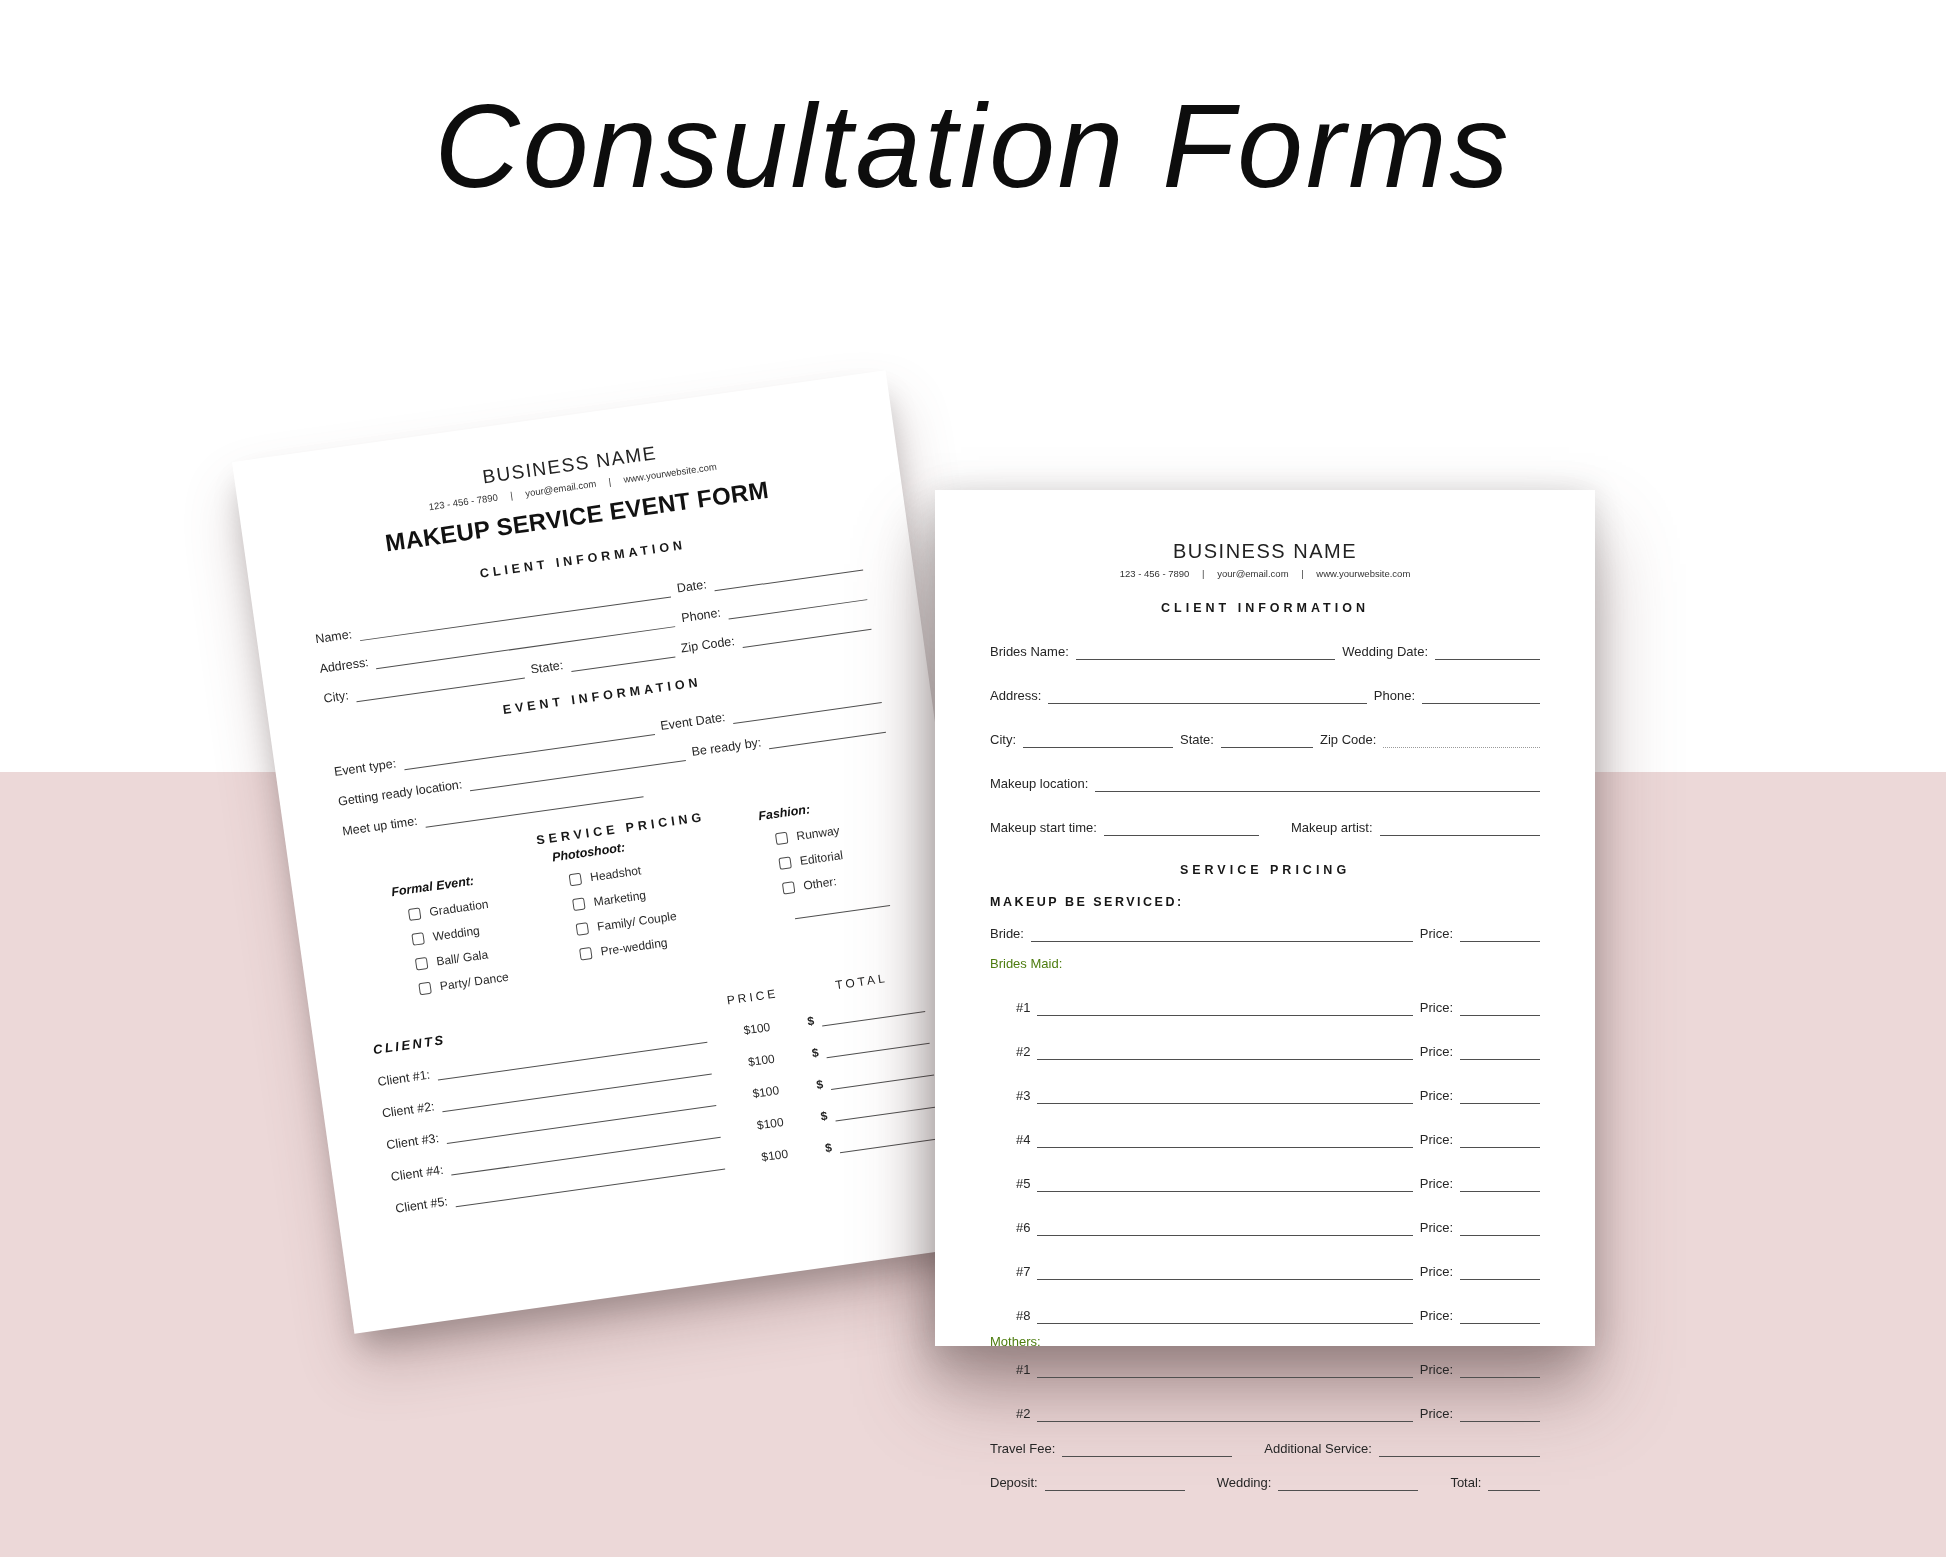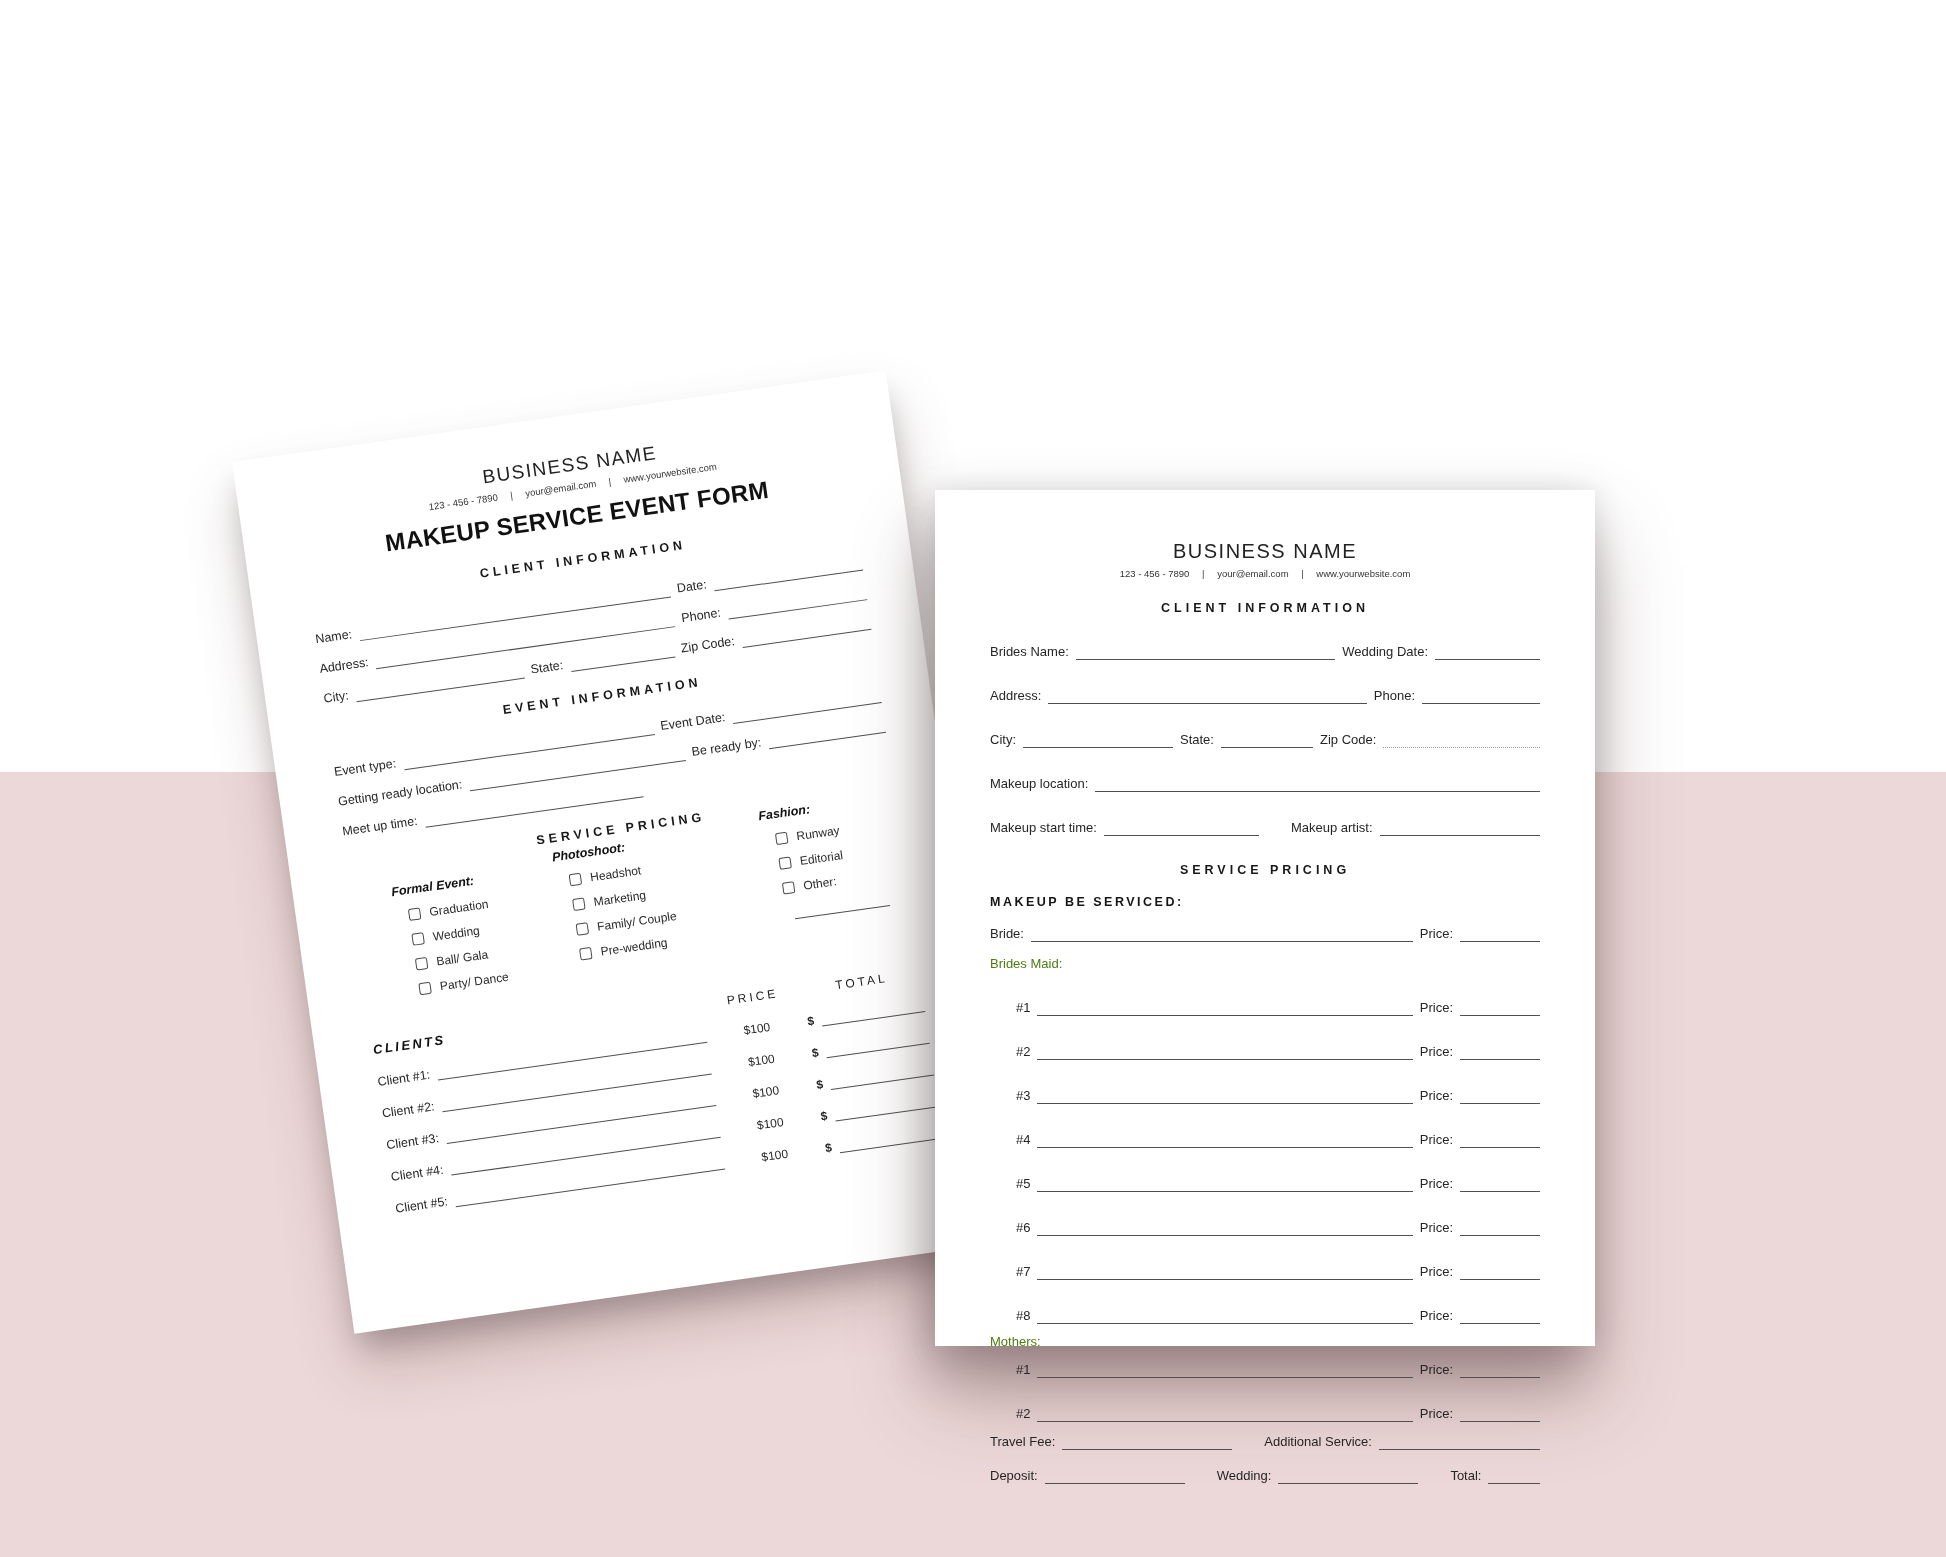--- a/index.html
+++ b/index.html
@@ -73,20 +73,21 @@
   .maid-row{margin-top:6px;padding-left:26px;}
   .maid-row .ln{height:15px;}
   .gap18{width:18px;flex:0 0 18px;}
 </style>
 </head>
 <body>
 
 <div class="stage">
   <div class="bg-pink" style="background:#ecd8d8;"></div>
 
+  <h1 class="main-title">Consultation Forms</h1>
 
   <div class="paper paper-left">
     <div class="biz">BUSINESS NAME</div>
     <div class="contact">
       <span>123 - 456 - 7890</span>
       <span class="sep">|</span>
       <span>your@email.com</span>
       <span class="sep">|</span>
       <span>www.yourwebsite.com</span>
     </div>
@@ -363,21 +364,21 @@
       <span>Price:</span>
       <span class="ln w80"></span>
     </div>
     <div class="row maid-row">
       <span>#2</span>
       <span class="ln"></span>
       <span>Price:</span>
       <span class="ln w80"></span>
     </div>
 
-    <div class="row" style="margin-top:12px;justify-content:flex-end;">
+    <div class="row" style="margin-top:19px;justify-content:flex-end;">
       <span>Travel Fee:</span>
       <span class="ln w170"></span>
       <span class="gap18"></span>
       <span>Additional Service:</span>
       <span class="ln"></span>
     </div>
     <div class="row" style="margin-top:18px;">
       <span>Deposit:</span>
       <span class="ln w140"></span>
       <span class="gap18"></span>

